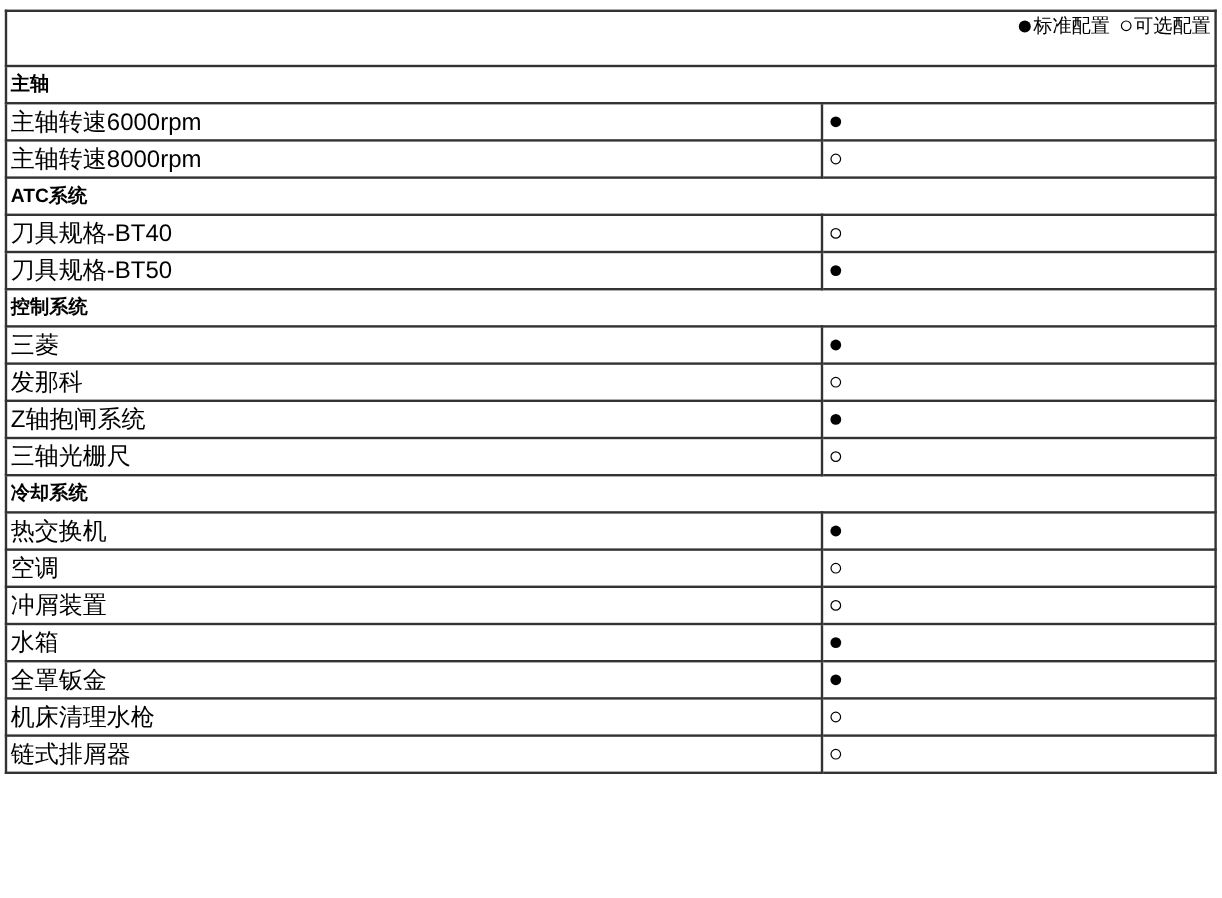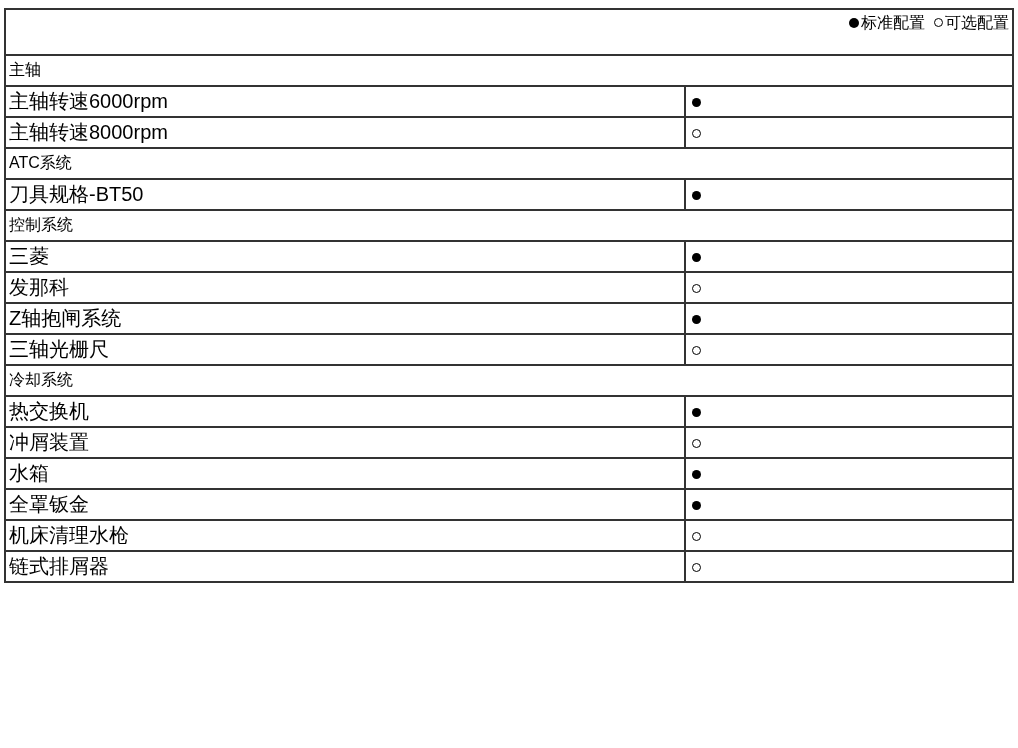--- a/index.html
+++ b/index.html
@@ -44,21 +44,21 @@
   }
   .legend-item {
     display: inline-block;
   }
   .legend-item + .legend-item {
     margin-left: 9px;
   }
   .section-cell {
     height: 29px;
     font-size: 16px;
-    font-weight: normal;
+    font-weight: bold;
     vertical-align: middle;
     padding: 0 0 0 3px;
   }
   .item-cell {
     height: 29px;
     font-size: 20px;
     vertical-align: middle;
     padding: 0 0 0 3px;
   }
   .marker-cell {
@@ -114,20 +114,24 @@
           <td class="marker-cell"><span class="dot filled"></span></td>
         </tr>
         <tr class="item-row">
           <td class="item-cell">主轴转速8000rpm</td>
           <td class="marker-cell"><span class="dot hollow"></span></td>
         </tr>
         <tr class="section-row">
           <td colspan="2" class="section-cell">ATC系统</td>
         </tr>
         <tr class="item-row">
+          <td class="item-cell">刀具规格-BT40</td>
+          <td class="marker-cell"><span class="dot hollow"></span></td>
+        </tr>
+        <tr class="item-row">
           <td class="item-cell">刀具规格-BT50</td>
           <td class="marker-cell"><span class="dot filled"></span></td>
         </tr>
         <tr class="section-row">
           <td colspan="2" class="section-cell">控制系统</td>
         </tr>
         <tr class="item-row">
           <td class="item-cell">三菱</td>
           <td class="marker-cell"><span class="dot filled"></span></td>
         </tr>
@@ -144,20 +148,24 @@
           <td class="marker-cell"><span class="dot hollow"></span></td>
         </tr>
         <tr class="section-row">
           <td colspan="2" class="section-cell">冷却系统</td>
         </tr>
         <tr class="item-row">
           <td class="item-cell">热交换机</td>
           <td class="marker-cell"><span class="dot filled"></span></td>
         </tr>
         <tr class="item-row">
+          <td class="item-cell">空调</td>
+          <td class="marker-cell"><span class="dot hollow"></span></td>
+        </tr>
+        <tr class="item-row">
           <td class="item-cell">冲屑装置</td>
           <td class="marker-cell"><span class="dot hollow"></span></td>
         </tr>
         <tr class="item-row">
           <td class="item-cell">水箱</td>
           <td class="marker-cell"><span class="dot filled"></span></td>
         </tr>
         <tr class="item-row">
           <td class="item-cell">全罩钣金</td>
           <td class="marker-cell"><span class="dot filled"></span></td>

